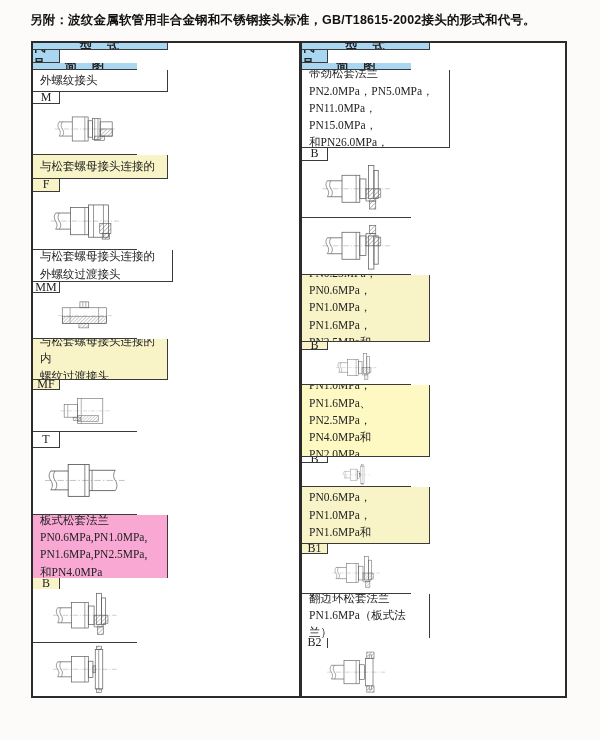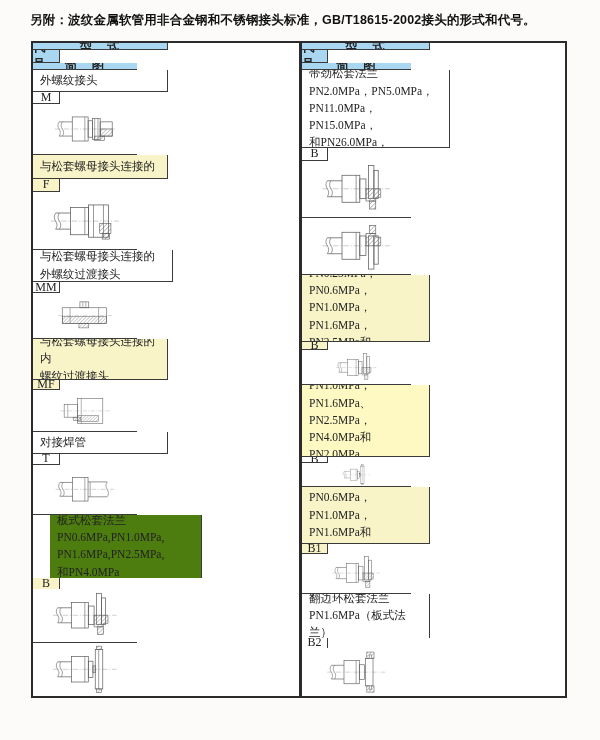--- a/index.html
+++ b/index.html
@@ -151,40 +151,39 @@
               <path class="lt" d="M22 28 V56"></path>
               <rect class="ln" x="44" y="14" width="56" height="56"></rect>
               <path class="lt" d="M52 14 V70"></path>
               <rect class="ht" x="44" y="52" width="46" height="14"></rect>
               <rect class="ht" x="34" y="56" width="16" height="8"></rect>
             </svg>
           </div>
         </div>
       </div>
       <div class="t-row" style="height: 83px;">
-        <div class="cell type-cell" style="width: 135px; background: rgb(255, 255, 255);">对接焊管</div>
         <div class="cell code-cell" style="width: 27px; background: rgb(255, 255, 255);">T</div>
         <div class="cell diag-cell" style="width: 104px; background: rgb(255, 255, 255);">
           <div class="diag-half">
             <svg viewBox="0 0 120 84" preserveAspectRatio="xMidYMid meet">
               <path class="cl" d="M5 42 H115"></path>
               <path class="lt" d="M13 29 c-3 4 -3 9 0 13 c3 4 3 9 0 13"></path>
               <path class="lt" d="M19 29 c-3 4 -3 9 0 13 c3 4 3 9 0 13"></path>
               <path class="ln" d="M13 29 H37 M13 55 H37"></path>
               <rect class="ln" x="37" y="20" width="29" height="44"></rect>
               <path class="lt" d="M60 20 V64"></path>
               <path class="ln" d="M66 28 H102 M66 56 H102"></path>
               <path class="lt" d="M70 28 V56"></path>
               <path class="lt" d="M102 28 c-3 4 -3 10 0 14 c3 4 3 10 0 14"></path>
             </svg>
           </div>
         </div>
       </div>
       <div class="t-row last" style="height: 181px;">
-        <div class="cell type-cell" style="width: 152px; background: #4d7c0f; margin-left: 17px;">板式松套法兰
+        <div class="cell type-cell" style="width: 135px; background: #f9a8d4;">板式松套法兰
 PN0.6MPa,PN1.0MPa,
 PN1.6MPa,PN2.5MPa,
 和PN4.0MPa</div>
         <div class="cell code-cell" style="width: 27px; background: rgb(248, 244, 200);">B</div>
         <div class="cell diag-cell" style="width: 104px; background: rgb(255, 255, 255);">
           <div class="diag-half split">
             <svg viewBox="0 0 120 84" preserveAspectRatio="xMidYMid meet">
               <path class="cl" d="M5 42 H115"></path>
               <path class="lt" d="M13 29 c-3 4 -3 9 0 13 c3 4 3 9 0 13"></path>
               <path class="lt" d="M19 29 c-3 4 -3 9 0 13 c3 4 3 9 0 13"></path>

